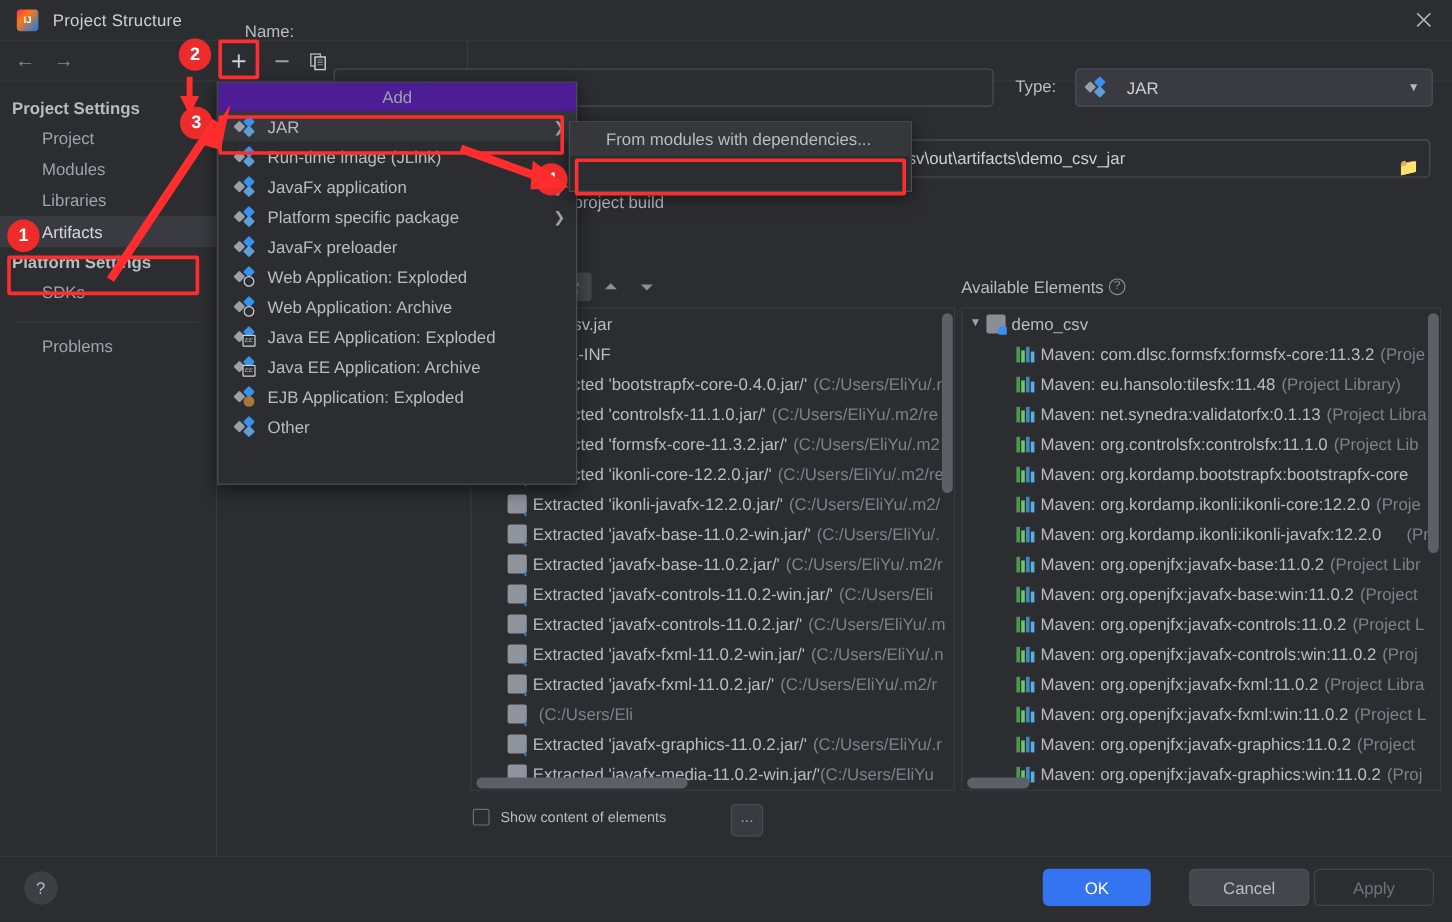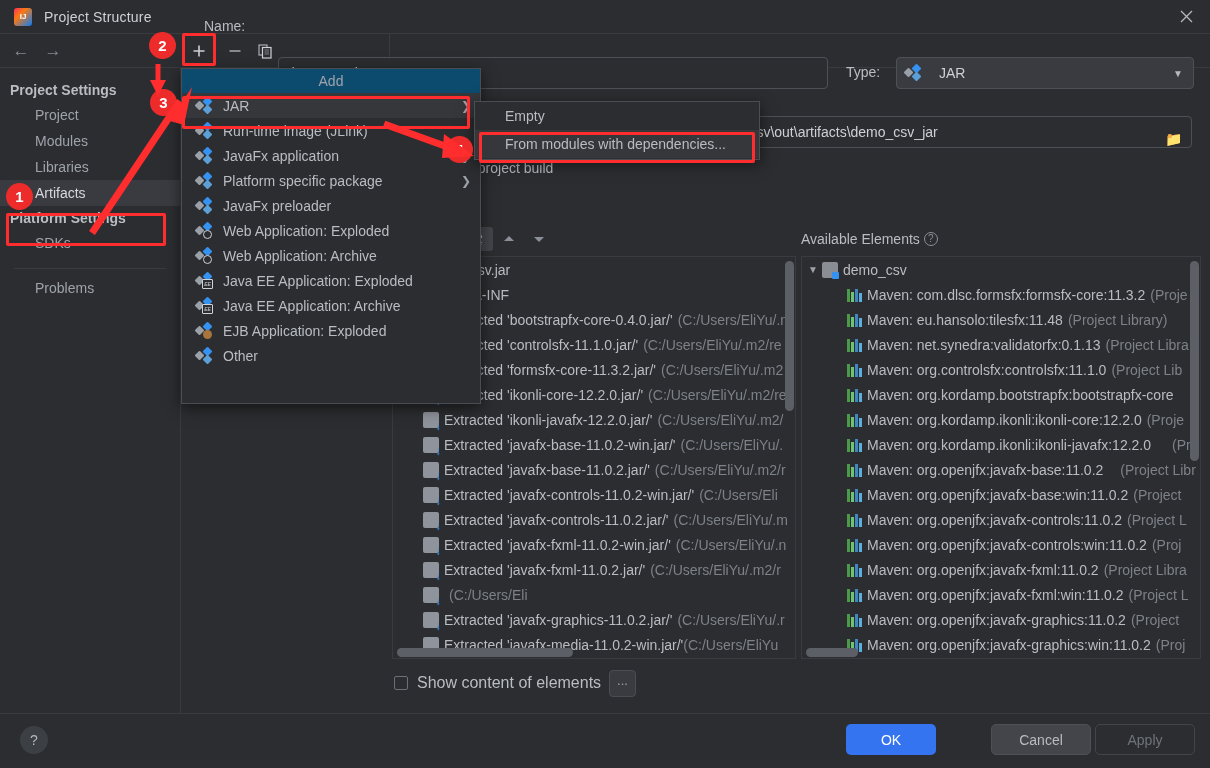--- a/index.html
+++ b/index.html
@@ -209,21 +209,21 @@
     position: absolute; right: 1px; width: 9px; background: #5c5f66; border-radius: 5px;
   }
   .hscroll {
     position: absolute; bottom: 1px; height: 9px; background: #5c5f66; border-radius: 5px;
   }
 
   
   .show-content {
     position: absolute; left: 394px; top: 674px; display: flex; align-items: center;
   }
-  .sc-label { font-size: 16px; color: #b9bcc2; margin-left: 9px; }
+  .sc-label { font-size: 12px; color: #b9bcc2; margin-left: 9px; }
   .dots-btn {
     position: absolute; left: 609px; top: 670px; width: 27px; height: 27px;
     background: #393b40; border: 1px solid #4a4d53; border-radius: 4px;
     color: #9da1a8; font-size: 13px; display: flex;
     align-items: center; justify-content: center; padding-bottom: 6px;
   }
 
   
   .footer {
     position: absolute; left: 0; top: 713px; width: 1210px; height: 55px;
@@ -231,34 +231,34 @@
   }
   .help-btn {
     position: absolute; left: 20px; top: 726px; width: 28px; height: 28px;
     border-radius: 50%; background: #3c3f44; color: #b6b8bd;
     display: flex; align-items: center; justify-content: center; font-size: 14px;
   }
   .btn {
     position: absolute; top: 724px; height: 31px; border-radius: 5px;
     font-size: 14px; display: flex; align-items: center; justify-content: center;
   }
-  #btn-ok     { left: 846px; width: 90px; background: #3574f0; color: #ffffff; }
+  #btn-ok     { left: 869px; width: 90px; background: #3574f0; color: #ffffff; }
   #btn-cancel { left: 991px; width: 100px; background: #43454a; color: #b9bcc2; border: 1px solid #4d5157; }
   #btn-apply  { left: 1095px; width: 100px; background: #2b2d30; color: #6f737a; border: 1px solid #43454a; }
 
   
   .menu-add {
     position: absolute; left: 181px; top: 68px; width: 300px; height: 336px;
     background: #2b2d30; border: 1px solid #4a4d53;
     box-shadow: 0 4px 14px rgba(0,0,0,.55);
     z-index: 30;
   }
   .menu-title {
     height: 24px; line-height: 24px; text-align: center;
-    font-size: 14px; color: #9fa3ab; background: #0c4a6e;
+    font-size: 14px; color: #9fa3ab; background: #4c1d95;
   }
   .mi {
     height: 25px; display: flex; align-items: center; padding-left: 14px;
     font-size: 14px; color: #b9bcc2; white-space: nowrap; position: relative;
   }
   .mi.selected { background: #35373b; }
   .mi .sub {
     position: absolute; right: 9px; color: #9da1a8; font-size: 12px;
   }
   .mico { width: 17px; height: 16px; margin-right: 10px; flex: none; position: relative; }
@@ -559,21 +559,21 @@
     <div class="tnode">
         <span class="ind" style="width:38px"></span>
         <span class="ic ic-maven"></span>
         <span class="tx">Maven: org.kordamp.ikonli:ikonli-javafx:12.2.0</span>
         <span class="dim" style="margin-left:21px">(Pro</span>
       </div>
     <div class="tnode">
         <span class="ind" style="width:38px"></span>
         <span class="ic ic-maven"></span>
         <span class="tx">Maven: org.openjfx:javafx-base:11.0.2</span>
-        <span class="dim" style="margin-left:17px">(Project Libr</span>
+        <span class="dim" style="margin-left:5px">(Project Libr</span>
       </div>
     <div class="tnode">
         <span class="ind" style="width:38px"></span>
         <span class="ic ic-maven"></span>
         <span class="tx">Maven: org.openjfx:javafx-base:win:11.0.2</span>
         <span class="dim" style="margin-left:5px">(Project</span>
       </div>
     <div class="tnode">
         <span class="ind" style="width:38px"></span>
         <span class="ic ic-maven"></span>
@@ -716,23 +716,20 @@
       <span class="mico">
           <i class="dia d-lt"></i>
           <i class="dia d-rt"></i>
           <i class="dia d-rb"></i>
         </span>
       <span>Other</span>
     </div>
   </div>
 
   <div class="menu-jar">
-    <div class="mi">
-      <span>Empty</span>
-    </div>
     <div class="mi hl">
       <span>From modules with dependencies...</span>
     </div>
   </div>
 
   <div class="anno abox" style="left:6px; top:213px; width:160px; height:33px;"></div>
   <div class="anno acirc" style="left:6px; top:183px; width:27px; height:27px;">1</div>
 
   <div class="anno abox" style="left:182px; top:33px; width:34px; height:33px;"></div>
   <div class="anno acirc" style="left:149px; top:32px; width:27px; height:27px;">2</div>

